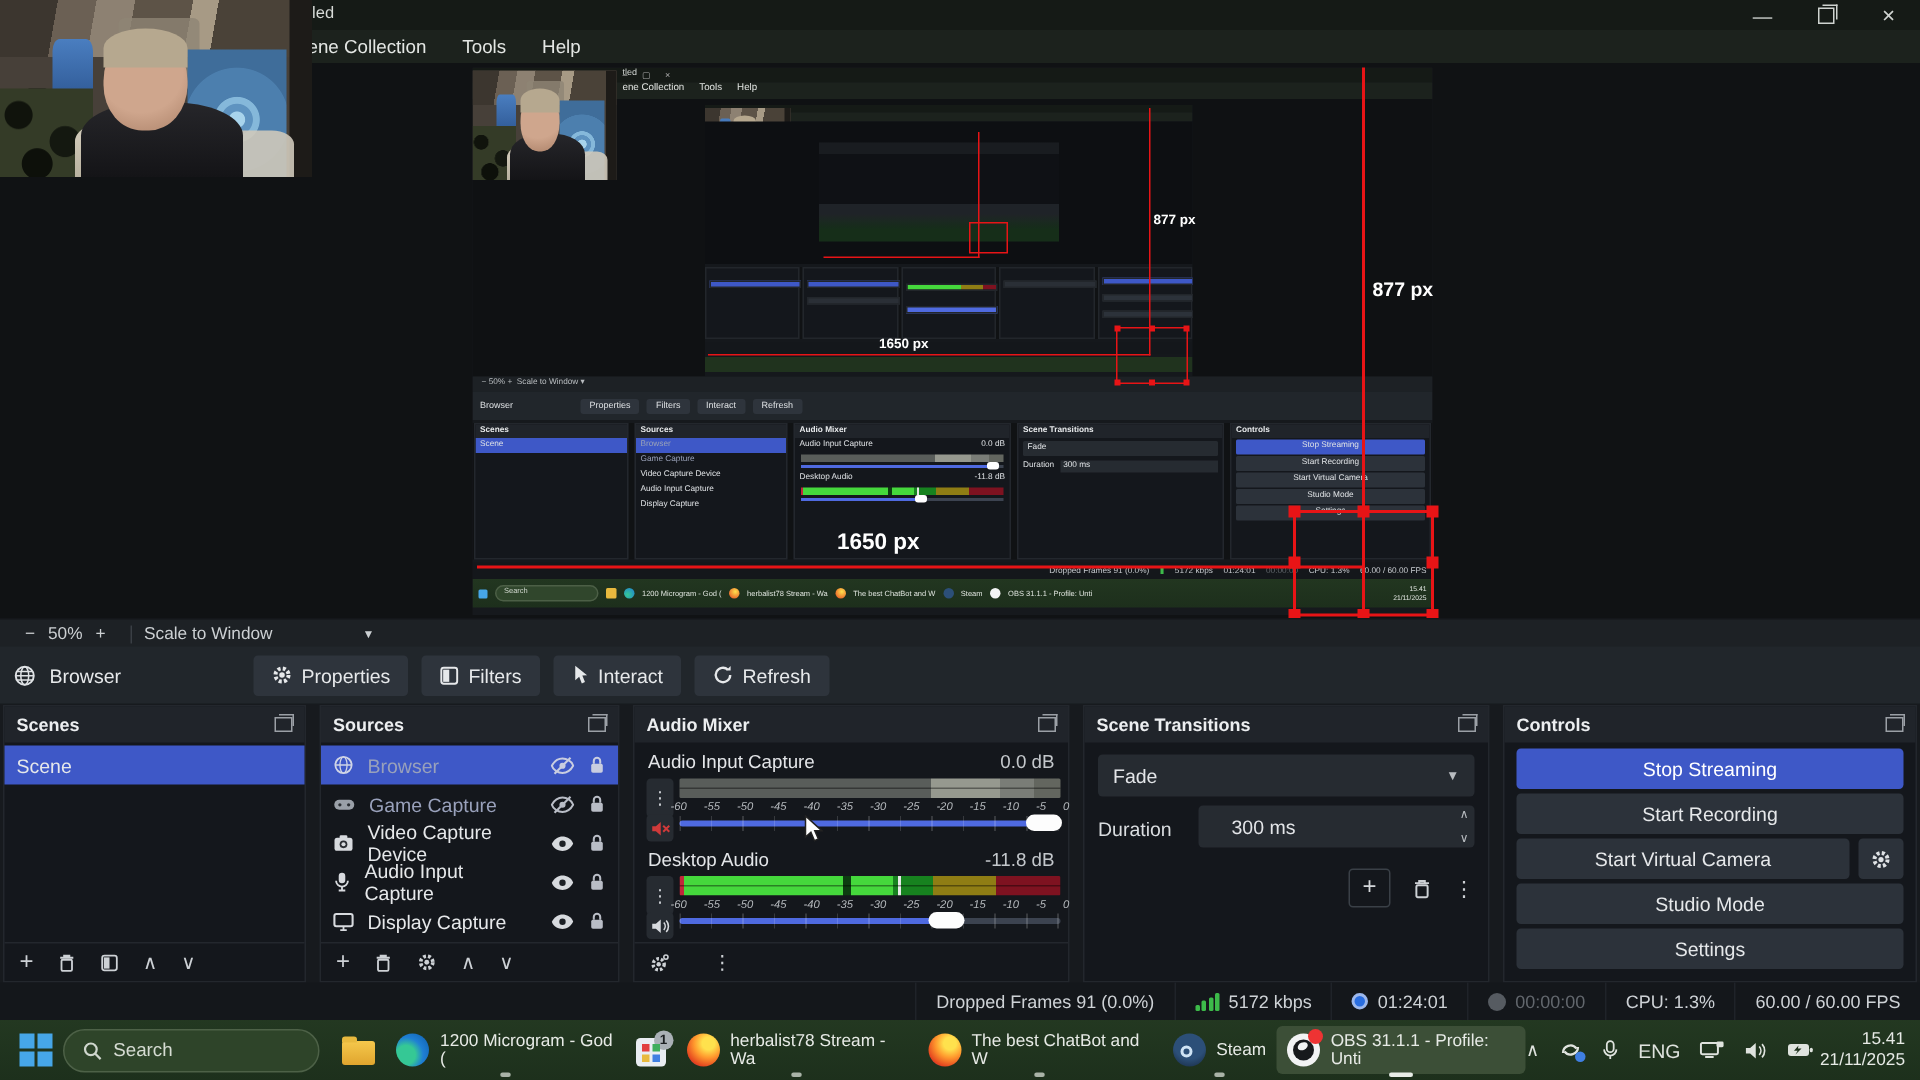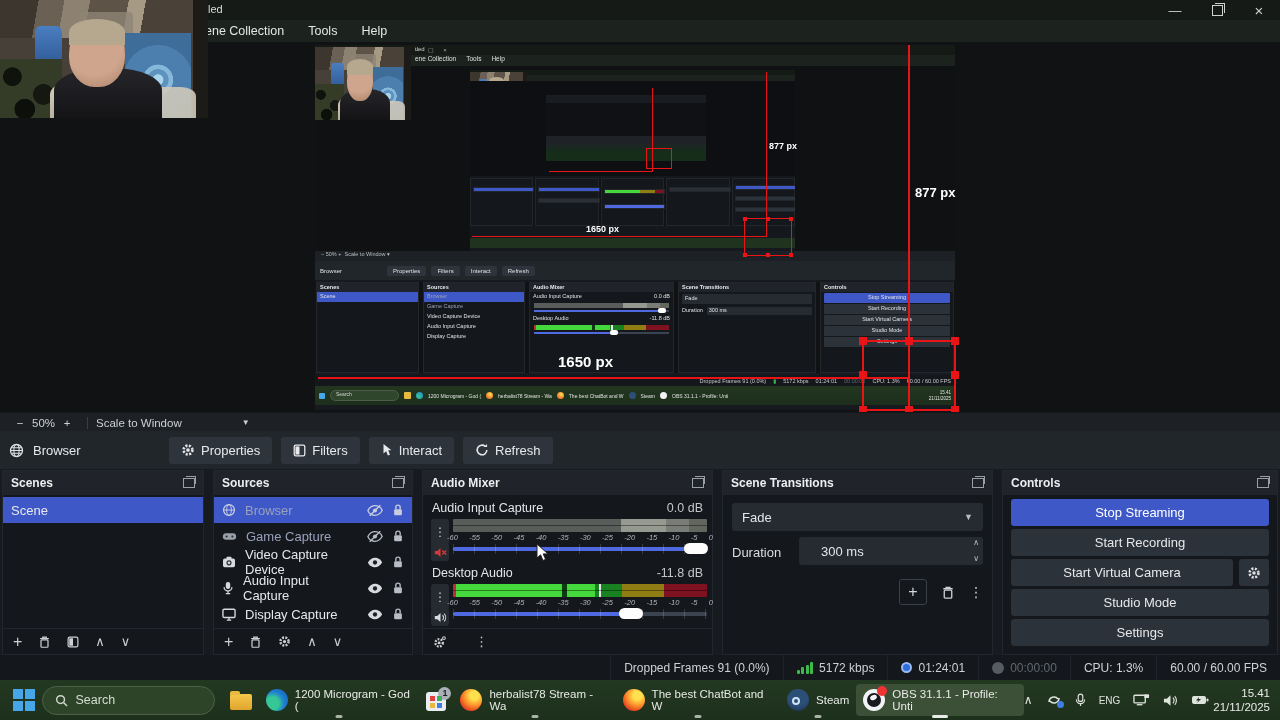--- a/index.html
+++ b/index.html
@@ -840,21 +840,21 @@
             <path d="M3 9a5 5 0 019-3M13 5a5 5 0 01-9 3" fill="none" stroke="#dfe3de" stroke-width="1.5"></path>
           </svg>
         <i style="position:absolute;right:-2px;bottom:-1px;width:7px;height:7px;border-radius:50%;background:#3f7fe2;"></i>
       </span>
       <span>
         <svg width="11" height="15" viewBox="0 0 12 16">
             <rect x="3.5" y="1" width="5" height="8" rx="2.5" fill="none" stroke="#dfe3de" stroke-width="1.3"></rect>
             <path d="M1.5 7a4.5 4.5 0 009 0M6 11.5V14" fill="none" stroke="#dfe3de" stroke-width="1.3"></path>
           </svg>
       </span>
-      <span style="font-size:10px;">ENG</span>
+      <span style="font-size:13px;">ENG</span>
       <span>
         <svg width="17" height="14" viewBox="0 0 18 14">
             <rect x="1" y="2" width="12" height="8" rx="1" fill="none" stroke="#dfe3de" stroke-width="1.4"></rect>
             <path d="M4 12h6" stroke="#dfe3de" stroke-width="1.4"></path>
             <rect x="12" y="1" width="5" height="4" rx="1" fill="#dfe3de"></rect>
           </svg>
       </span>
       <span>
         <svg width="15" height="13" viewBox="0 0 16 13">
             <path d="M1 4.5h3L8 1v11L4 8.5H1z" fill="#dfe3de"></path>

